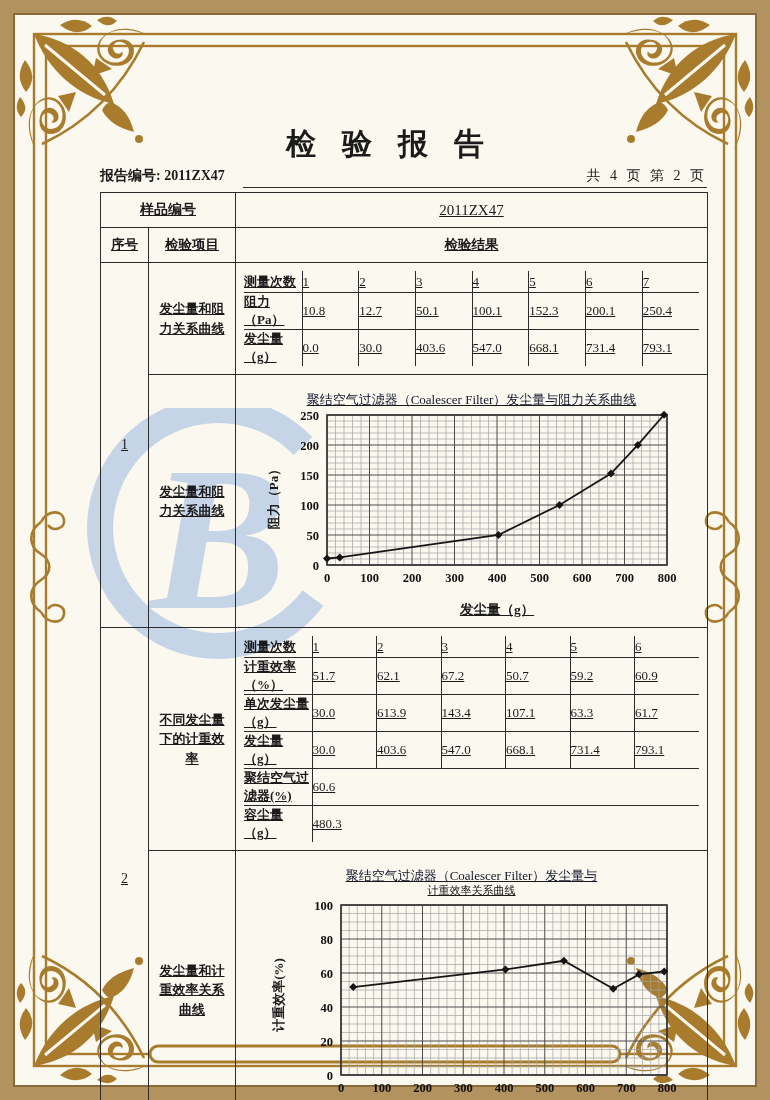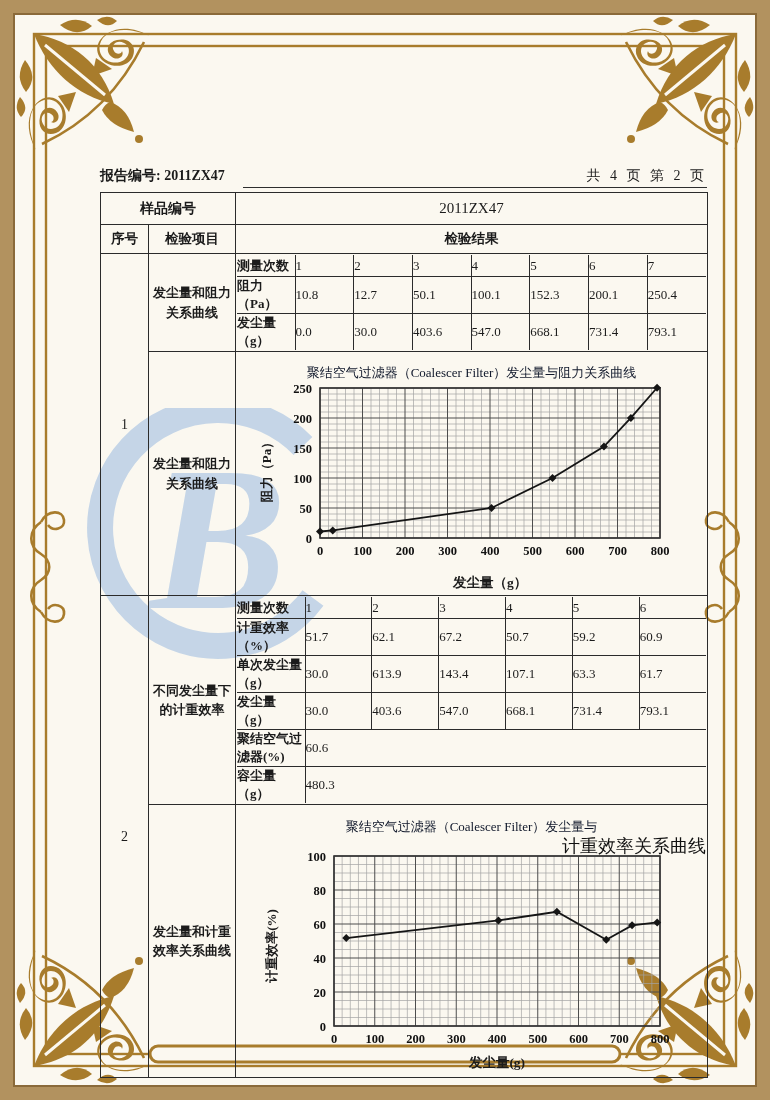--- a/index.html
+++ b/index.html
@@ -42,38 +42,38 @@
     justify-content:space-between;font-size:14px;}
   .report-no{font-weight:bold;}
   .page-info{letter-spacing:3px;}
   .report-rule{position:absolute;top:187px;left:243px;width:464px;border-top:1.5px solid #2e2e2e;}
 
   table.main{
     position:absolute;left:100px;top:192px;width:607px;
     border-collapse:collapse;table-layout:fixed;
     font-size:13px;
   }
-  table.main>tbody>tr>td{border:1.5px solid #2b2b2b;text-align:center;vertical-align:middle;padding:1px;}
+  table.main>tbody>tr>td{border:1.5px solid #2b2b2b;text-align:center;vertical-align:middle;padding:8px;text-decoration:underline;}
   td.sample-label{font-weight:bold;font-size:14px;}
   td.sample-value{text-align:left;padding-left:7px;font-size:15px;}
   td.head{font-weight:bold;font-size:13.5px;}
   td.item{font-weight:bold;line-height:1.5;padding:2px 6px;}
   td.seq{font-size:14px;}
   table.inner{width:100%;height:100%;border-collapse:collapse;table-layout:fixed;}
   table.inner td{border:1.3px solid #2b2b2b;text-align:left;vertical-align:middle;
     font-size:13px;padding:0;height:21px;}
   table.inner td.lbl{font-weight:bold;}
   table.inner tr:first-child td{border-top:none;}
   table.inner tr:last-child td{border-bottom:none;}
   table.inner td:first-child{border-left:none;}
   table.inner td:last-child{border-right:none;}
 
   .chart{position:relative;width:100%;height:100%;}
   .chart-title{padding-top:8px;height:16px;font-size:13px;text-align:center;color:#0f172a;}
-  .chart-title2{height:16px;font-size:18px;text-align:right;color:#111;}
+  .chart-title2{height:16px;font-size:11px;text-align:center;color:#111;}
   .xlabel{width:472px;box-sizing:border-box;text-align:center;font-size:13.5px;font-weight:bold;}
   .xlabel1{padding-left:34px;}
   .xlabel2{padding-left:48px;}
   .ylabel{position:absolute;width:140px;height:16px;text-align:center;
     font-size:13px;font-weight:bold;transform:rotate(-90deg);white-space:nowrap;}
   .ylabel1{left:-41px;top:105px;}
   .ylabel2{left:-36px;top:128px;}
   svg text{font-family:"Liberation Serif","DejaVu Serif",serif;}
 </style>
 </head>
@@ -114,20 +114,21 @@
 
 <div class="watermark">
   <svg class="wm-logo" viewBox="0 0 270 260">
     <path d="M225,38 A118,118 0 1 0 235,190" fill="none" stroke="#bcd0e6" stroke-width="26"></path>
     <path d="M205,20 q40,10 30,44 q-8,26 -44,22 q28,14 18,44 q-10,28 -52,20" fill="none" stroke="#bcd0e6" stroke-width="0"></path>
     <text x="72" y="200" font-size="205" font-style="italic" font-weight="bold" fill="#bcd0e6" font-family="Liberation Serif, DejaVu Serif, serif">B</text>
   </svg>
 </div>
 
 <div class="content">
+  <div class="report-title">检验报告</div>
   <div class="report-line">
     <span class="report-no">报告编号: 2011ZX47</span>
     <span class="page-info">共 4 页 第 2 页</span>
   </div>
   <div class="report-rule"></div>
 
   <table class="main">
     <colgroup>
         <col style="width:48px">
         <col style="width:87px">

